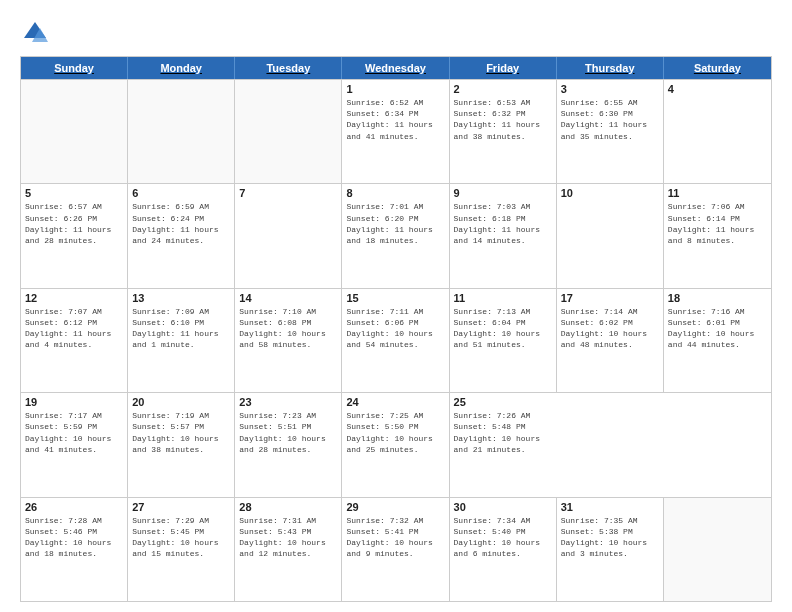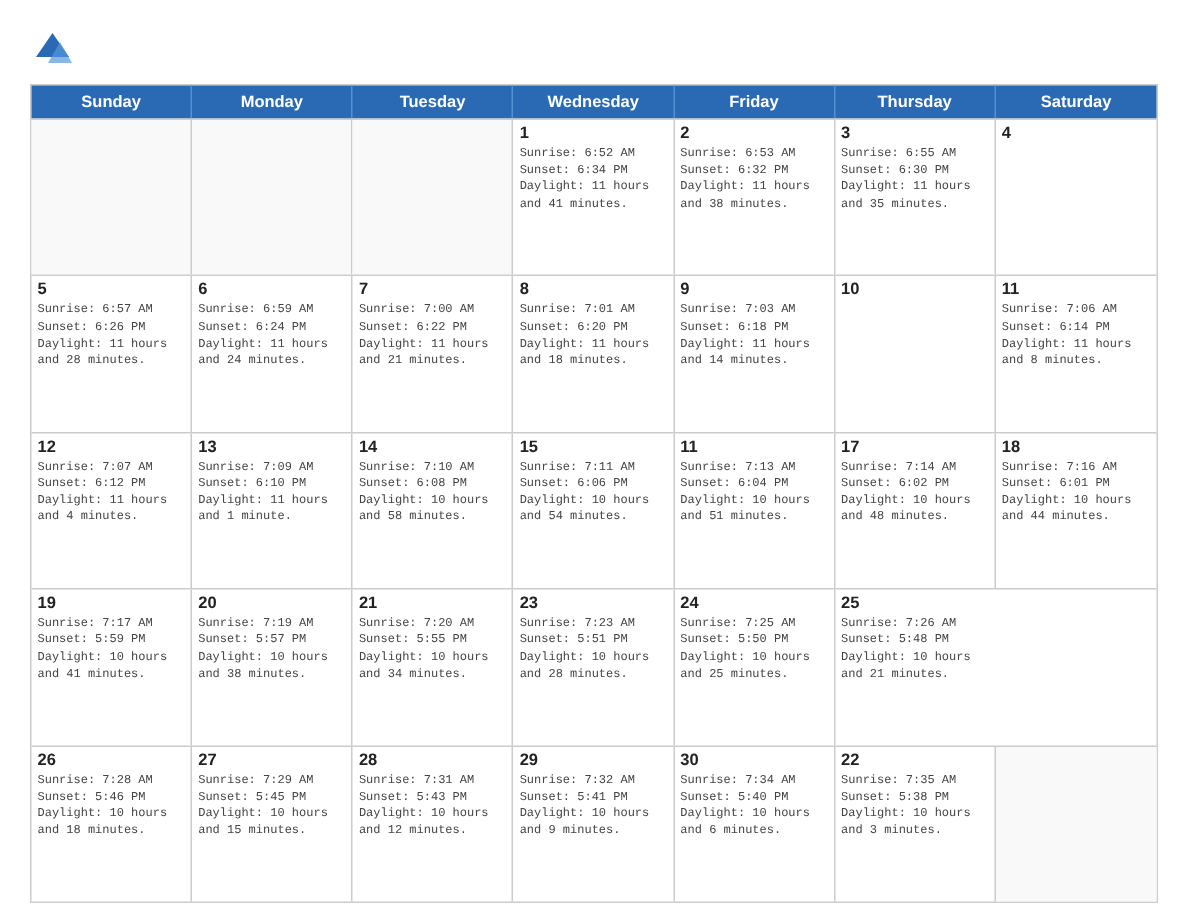--- a/index.html
+++ b/index.html
@@ -63,20 +63,21 @@
     .calendar {
       flex: 1;
       display: flex;
       flex-direction: column;
       border: 1px solid #ccc;
     }
     .cal-header {
       display: grid;
       grid-template-columns: repeat(7, 1fr);
       background: #2a6ab5;
+      text-decoration: underline;
     }
     .cal-header-cell {
       color: #fff;
       font-size: 11px;
       font-weight: bold;
       text-align: center;
       padding: 5px 2px;
       border-right: 1px solid #5590d0;
     }
     .cal-header-cell:last-child { border-right: none; }
@@ -169,21 +170,20 @@
           <div class="cal-cell">
             <div class="day-num">5</div>
             <div class="cell-text">Sunrise: 6:57 AM<br>Sunset: 6:26 PM<br>Daylight: 11 hours and 28 minutes.</div>
           </div>
           <div class="cal-cell">
             <div class="day-num">6</div>
             <div class="cell-text">Sunrise: 6:59 AM<br>Sunset: 6:24 PM<br>Daylight: 11 hours and 24 minutes.</div>
           </div>
           <div class="cal-cell">
             <div class="day-num">7</div>
-            <div class="cell-text">Sunrise: 7:00 AM<br>Sunset: 6:22 PM<br>Daylight: 11 hours and 21 minutes.</div>
           </div>
           <div class="cal-cell">
             <div class="day-num">8</div>
             <div class="cell-text">Sunrise: 7:01 AM<br>Sunset: 6:20 PM<br>Daylight: 11 hours and 18 minutes.</div>
           </div>
           <div class="cal-cell">
             <div class="day-num">9</div>
             <div class="cell-text">Sunrise: 7:03 AM<br>Sunset: 6:18 PM<br>Daylight: 11 hours and 14 minutes.</div>
           </div>
           <div class="cal-cell">
@@ -227,24 +227,20 @@
         <div class="cal-row">
           <div class="cal-cell">
             <div class="day-num">19</div>
             <div class="cell-text">Sunrise: 7:17 AM<br>Sunset: 5:59 PM<br>Daylight: 10 hours and 41 minutes.</div>
           </div>
           <div class="cal-cell">
             <div class="day-num">20</div>
             <div class="cell-text">Sunrise: 7:19 AM<br>Sunset: 5:57 PM<br>Daylight: 10 hours and 38 minutes.</div>
           </div>
           <div class="cal-cell">
-            <div class="day-num">21</div>
-            <div class="cell-text">Sunrise: 7:20 AM<br>Sunset: 5:55 PM<br>Daylight: 10 hours and 34 minutes.</div>
-          </div>
-          <div class="cal-cell">
             <div class="day-num">23</div>
             <div class="cell-text">Sunrise: 7:23 AM<br>Sunset: 5:51 PM<br>Daylight: 10 hours and 28 minutes.</div>
           </div>
           <div class="cal-cell">
             <div class="day-num">24</div>
             <div class="cell-text">Sunrise: 7:25 AM<br>Sunset: 5:50 PM<br>Daylight: 10 hours and 25 minutes.</div>
           </div>
           <div class="cal-cell">
             <div class="day-num">25</div>
             <div class="cell-text">Sunrise: 7:26 AM<br>Sunset: 5:48 PM<br>Daylight: 10 hours and 21 minutes.</div>
@@ -265,20 +261,20 @@
           </div>
           <div class="cal-cell">
             <div class="day-num">29</div>
             <div class="cell-text">Sunrise: 7:32 AM<br>Sunset: 5:41 PM<br>Daylight: 10 hours and 9 minutes.</div>
           </div>
           <div class="cal-cell">
             <div class="day-num">30</div>
             <div class="cell-text">Sunrise: 7:34 AM<br>Sunset: 5:40 PM<br>Daylight: 10 hours and 6 minutes.</div>
           </div>
           <div class="cal-cell">
-            <div class="day-num">22</div>
+            <div class="day-num">31</div>
             <div class="cell-text">Sunrise: 7:35 AM<br>Sunset: 5:38 PM<br>Daylight: 10 hours and 3 minutes.</div>
           </div>
           <div class="cal-cell empty"></div>
         </div>
       </div>
   </div>
 </div>
 
 </body></html>

